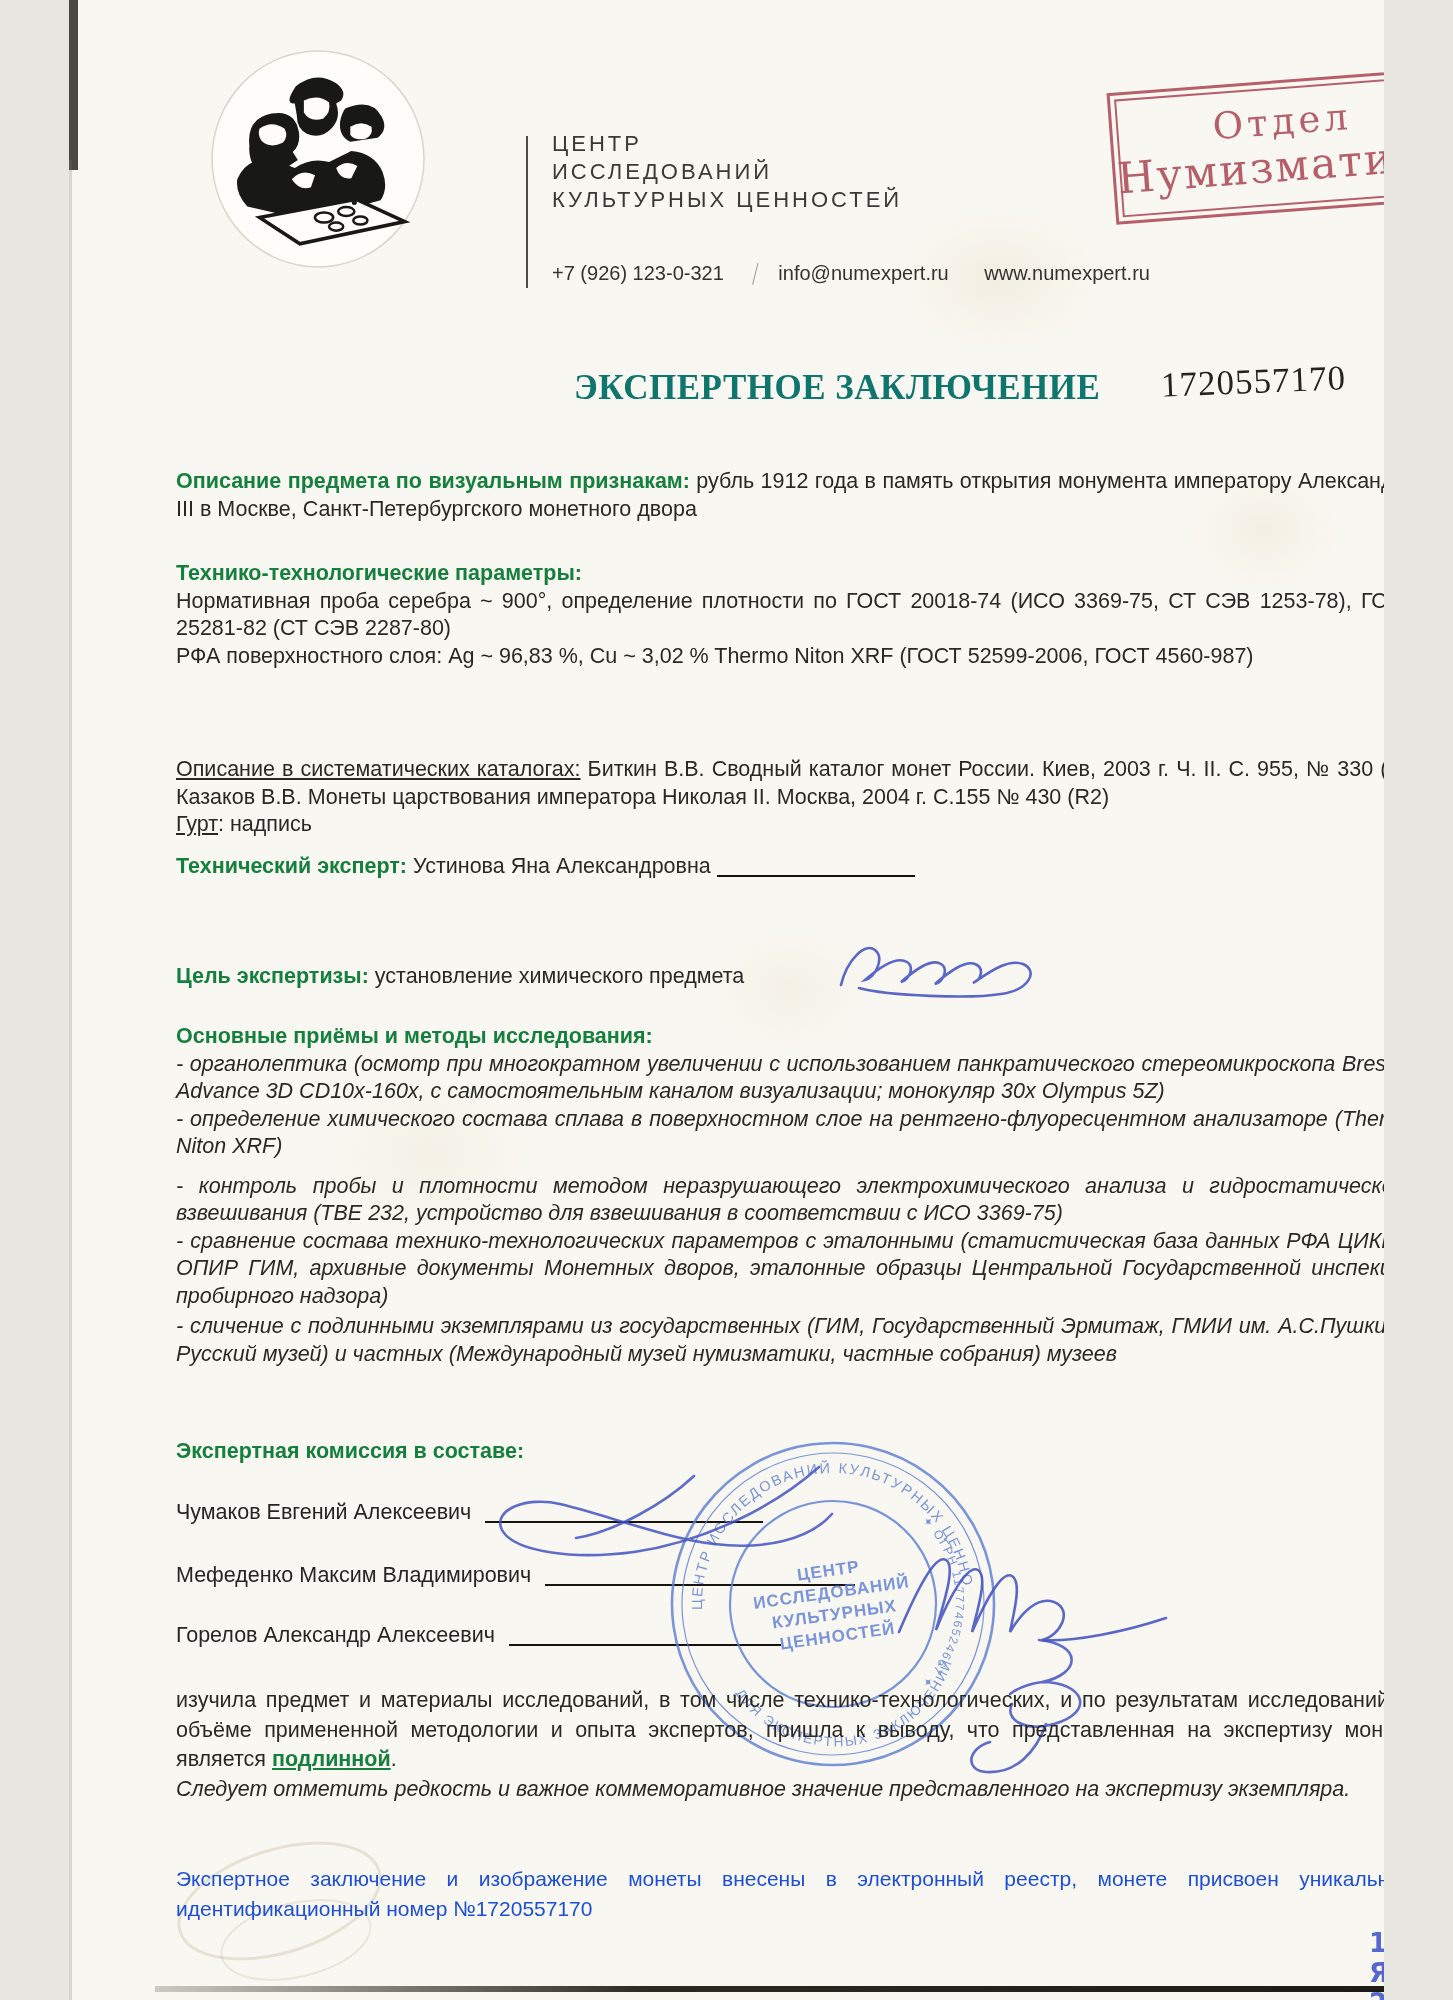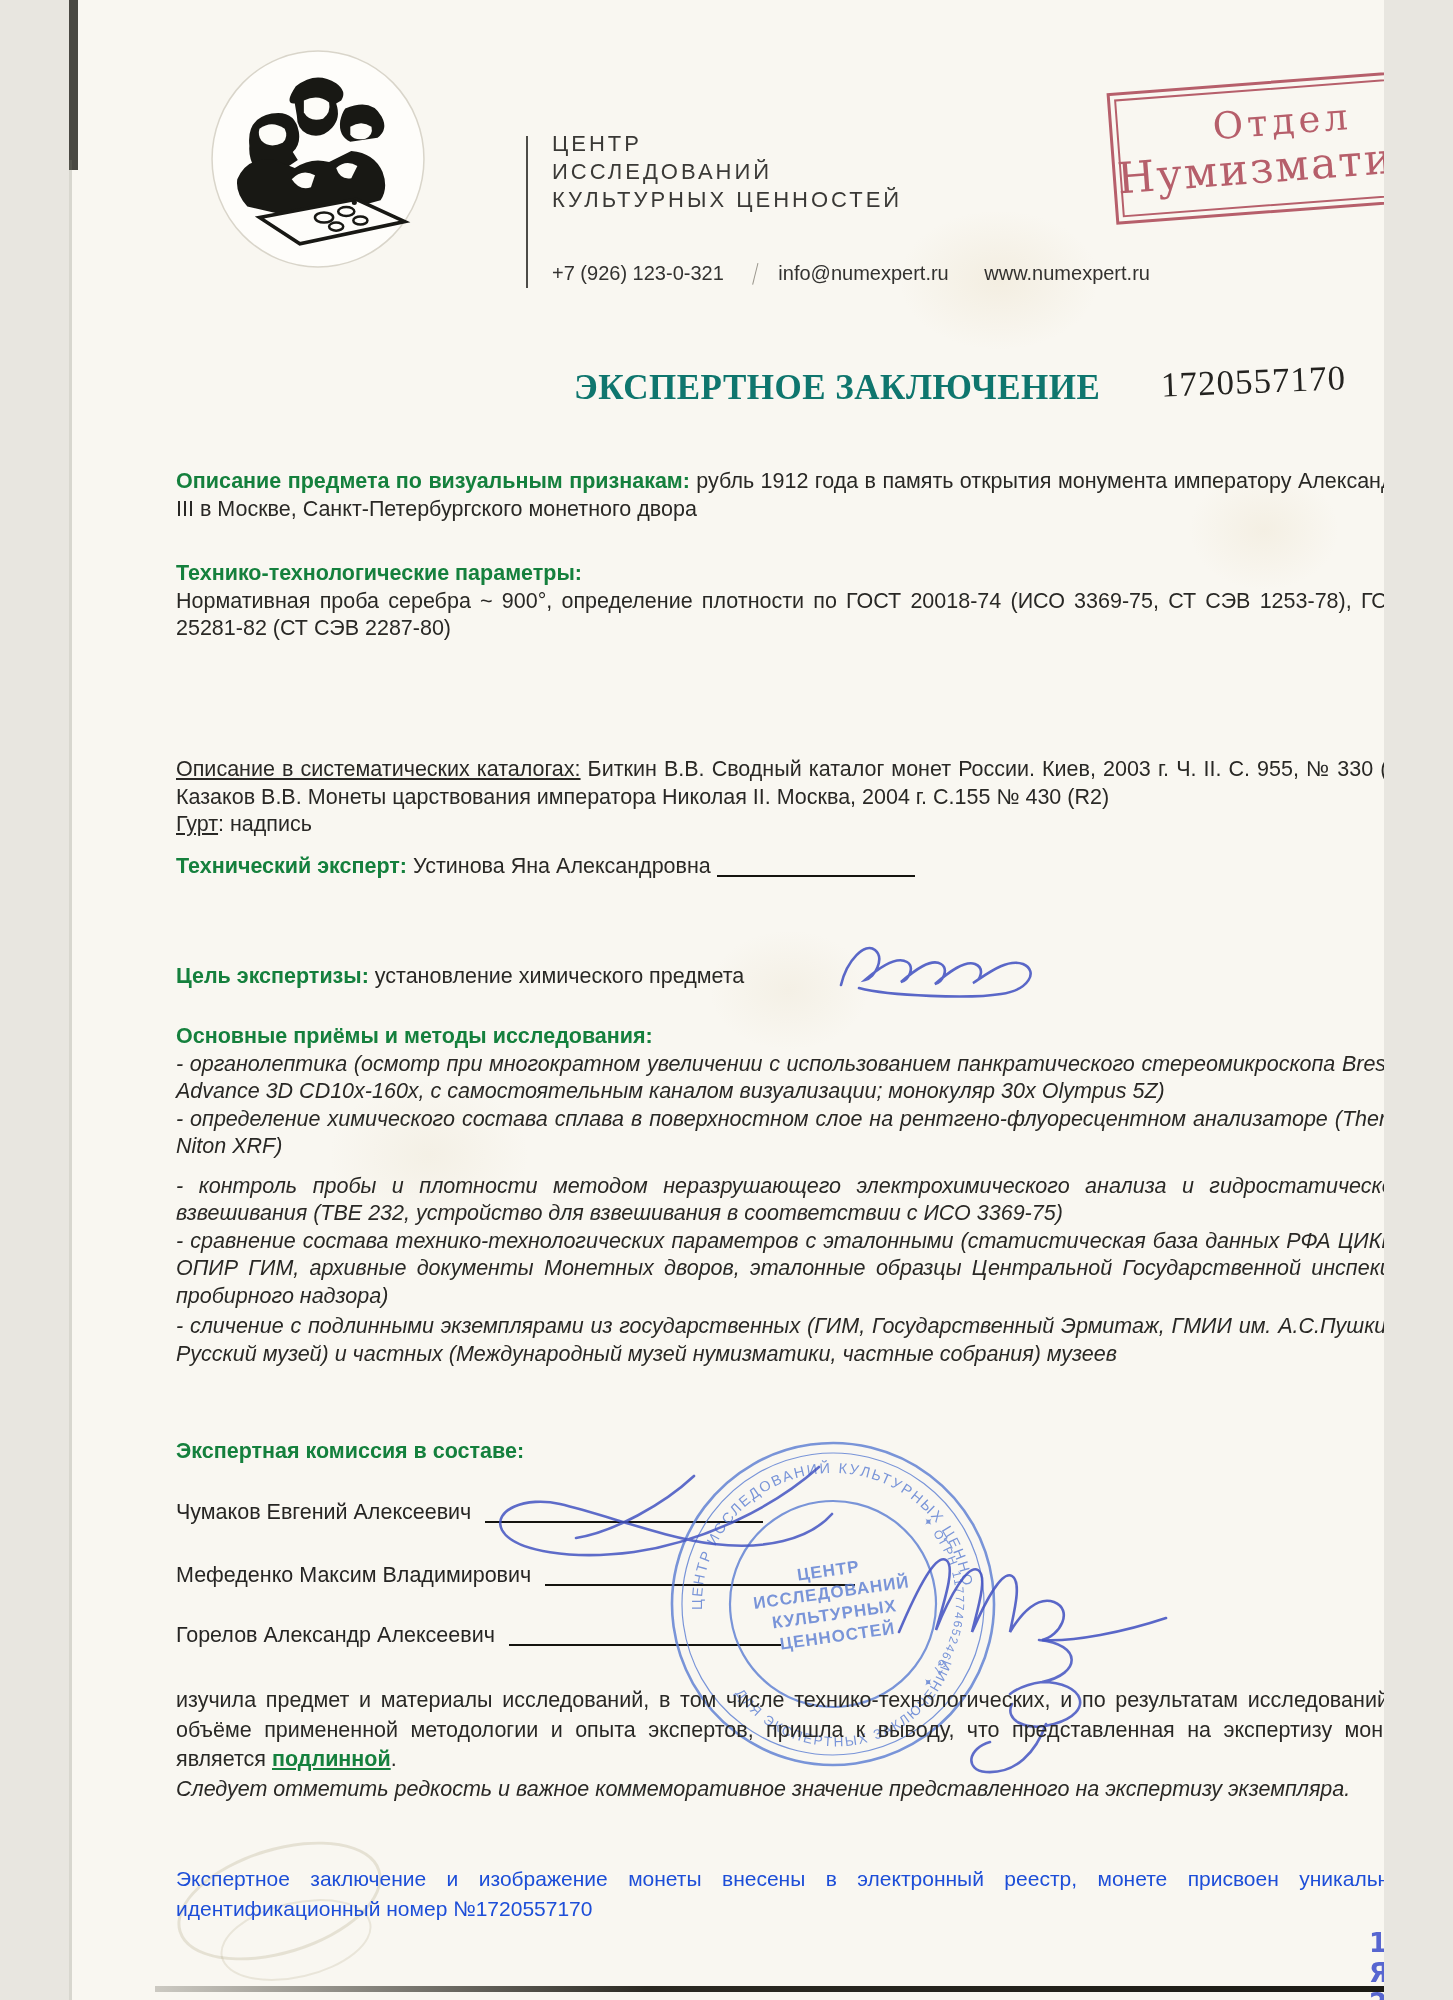--- a/index.html
+++ b/index.html
@@ -130,20 +130,21 @@
   <div class="doc-title">ЭКСПЕРТНОЕ ЗАКЛЮЧЕНИЕ</div>
   <div class="doc-number">1720557170</div>
 
   <div class="blk just" style="top:468px">
     <b>Описание предмета по визуальным признакам:</b><span> рубль 1912 года в память открытия монумента императору Александру III в Москве, Санкт-Петербургского монетного двора</span>
   </div>
 
   <div class="blk" style="top:560px">
     <div class="b">Технико-технологические параметры:</div>
     <div class="just">Нормативная проба серебра ~ 900°, определение плотности по ГОСТ 20018-74 (ИСО 3369-75, СТ СЭВ 1253-78),  ГОСТ 25281-82 (СТ СЭВ 2287-80)</div>
+    <div>РФА поверхностного слоя: Ag ~ 96,83 %, Cu ~ 3,02 % Thermo Niton XRF (ГОСТ  52599-2006, ГОСТ 4560-987)</div>
   </div>
 
   <div class="blk just" style="top:756px">
     <span class="u">Описание в систематических каталогах:</span><span> Биткин В.В. Сводный каталог монет России. Киев, 2003 г. Ч. II. С. 955, № 330 (R); Казаков В.В. Монеты царствования императора Николая II. Москва, 2004 г. С.155 № 430 (R2)</span>
     <div><span class="u">Гурт</span><span>: надпись</span></div>
   </div>
 
   <div class="blk" style="top:853px">
     <b>Технический эксперт:</b><span> Устинова Яна Александровна </span><span class="sig-line" style="width:198px"></span>
   </div>

